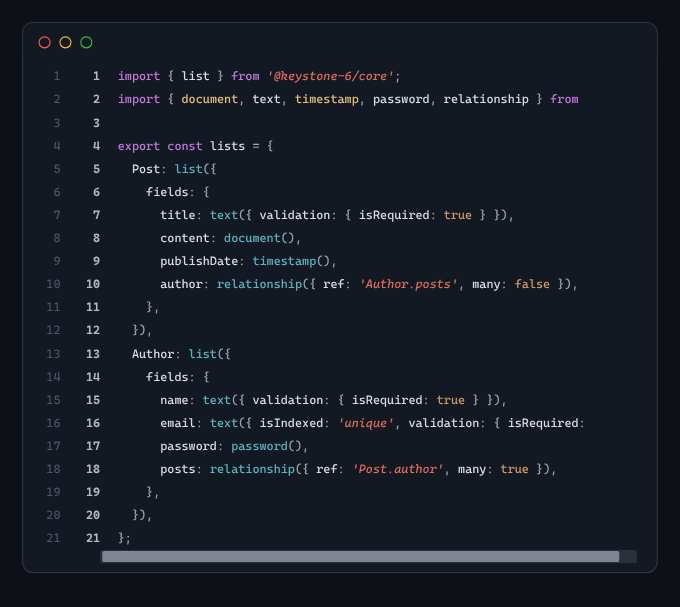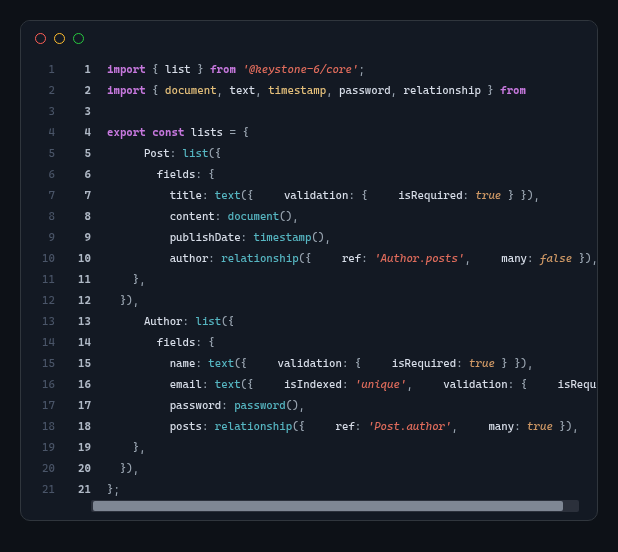--- a/index.html
+++ b/index.html
@@ -70,27 +70,27 @@
     flex: 1;
     overflow: hidden;
     white-space: pre;
     font-size: 11px;
   }
   .code .cl {
     height: 21px;
     line-height: 21px;
     padding-left: 6px;
   }
-  .kw { color: #c678dd; font-weight: bold; }       
+  .kw { color: #c678dd; }       
   .str { color: #e06c5c; font-style: italic; }      
   .fn { color: #56b6c2; }       
   .id { color: #d8dee9; }       
-  .prop { color: #d8dee9; margin-left: 24px; }     
+  .prop { color: #d8dee9; }     
   .punct { color: #9aa5b1; }    
-  .bool { color: #d19a66; font-style: italic; }     
+  .bool { color: #d19a66; }     
   .obj { color: #e5c07b; }      
   .scrollbar-track {
     margin: 0 18px 8px 70px;
     height: 12px;
     background: #2b303b;
     border-radius: 2px;
     position: relative;
   }
   .scrollbar-thumb {
     position: absolute;

